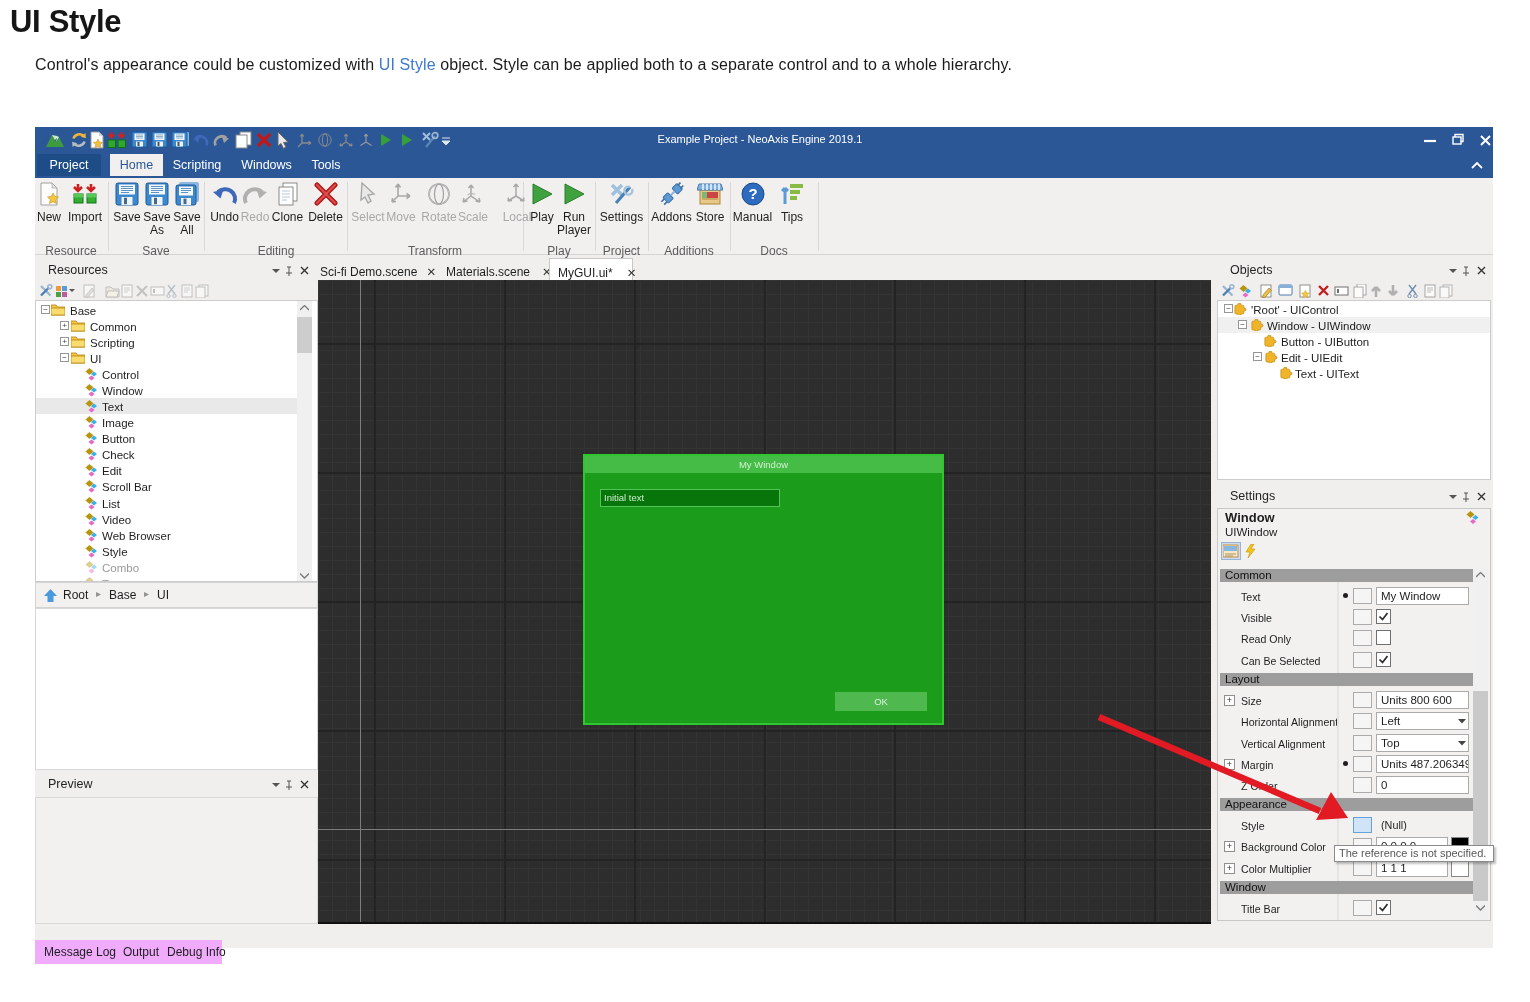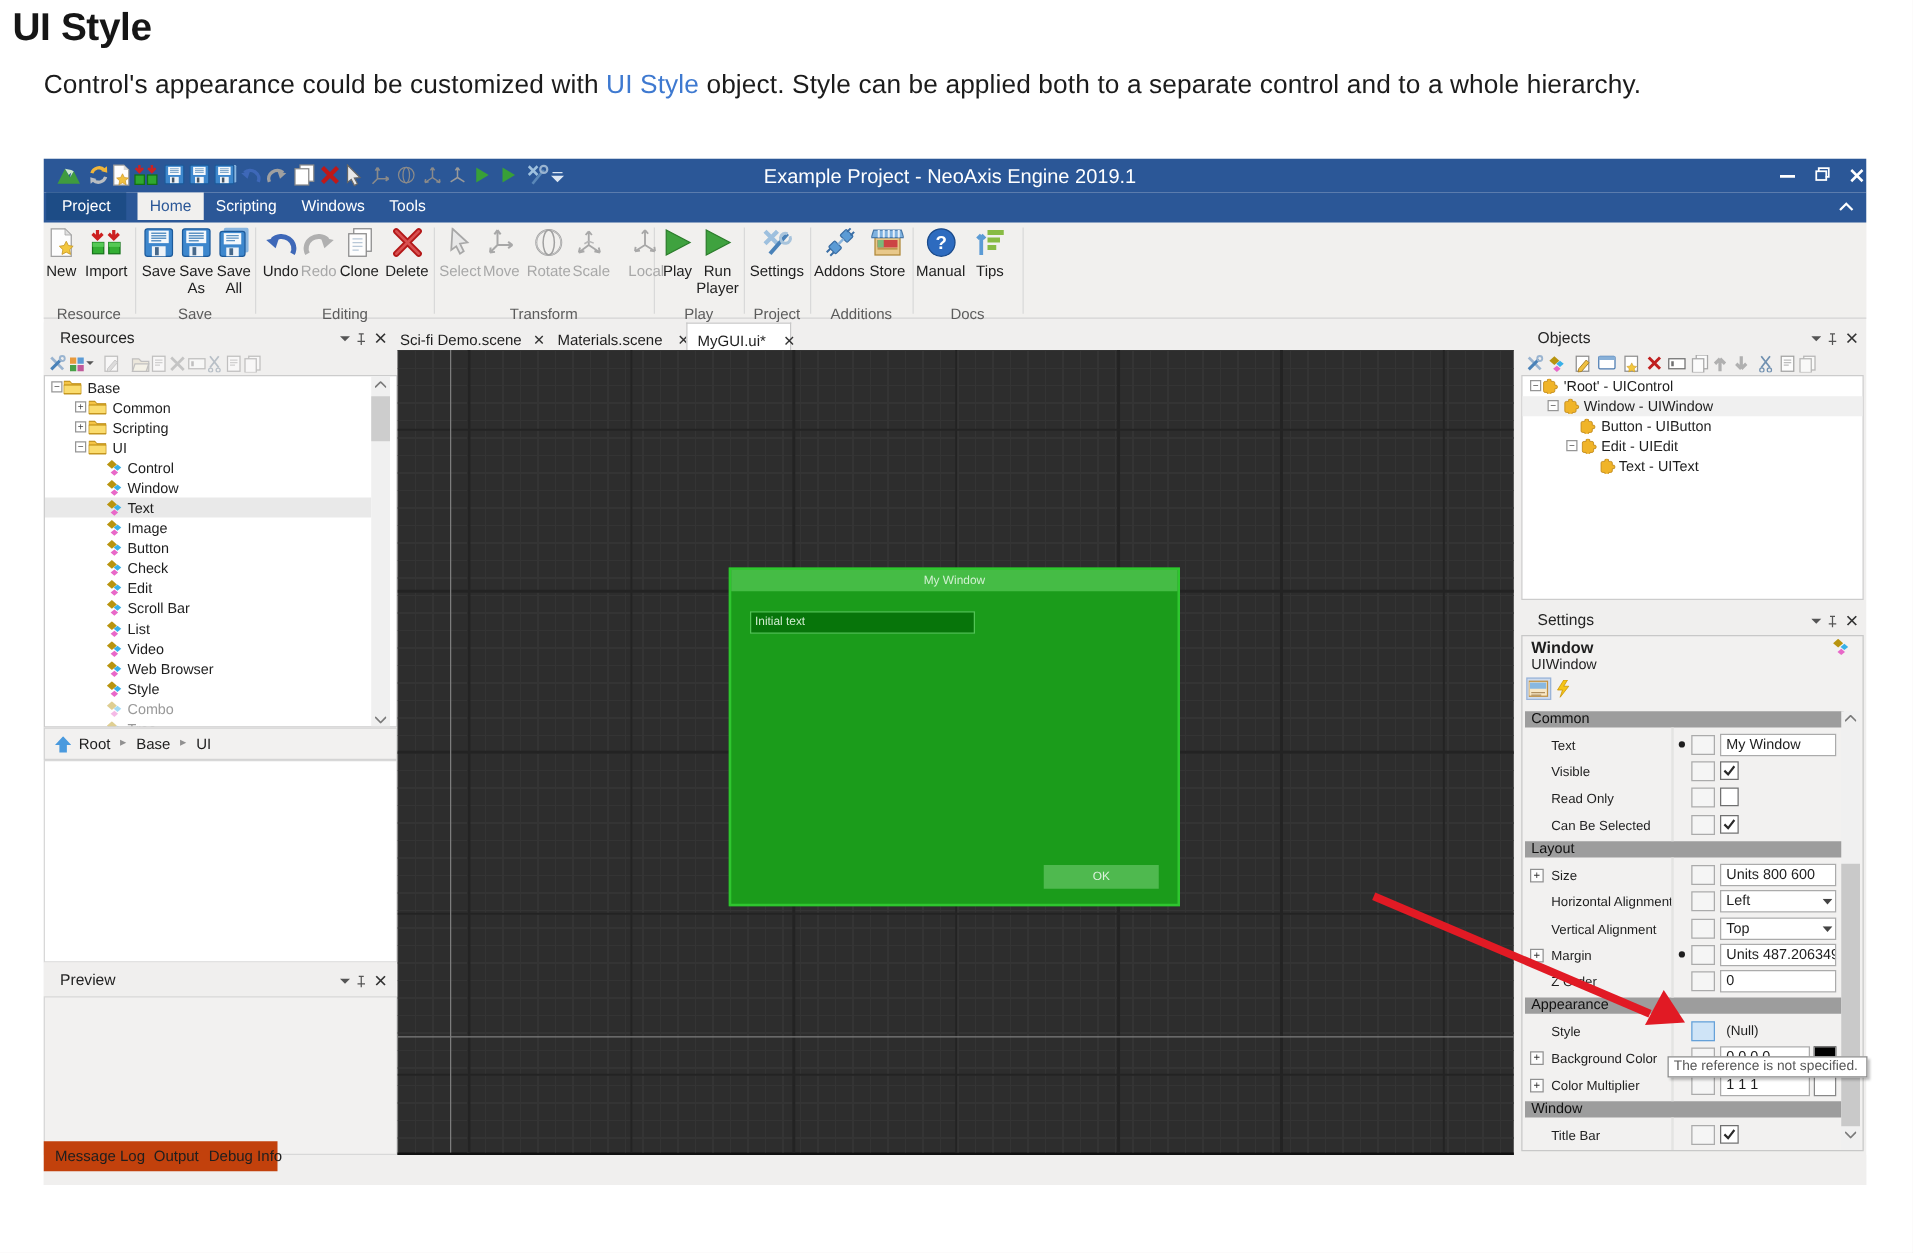--- a/index.html
+++ b/index.html
@@ -1,27 +1,27 @@
 <!DOCTYPE html>
 <html><head>
 <meta charset="utf-8">
 <style>
   * { margin:0; padding:0; box-sizing:border-box; }
   html,body { background:#fff; }
   body { font-family:"Liberation Sans", sans-serif; width:1530px; height:1002px; position:relative; overflow:hidden; }
   .page { position:absolute; left:0; top:0; width:1530px; height:1002px; }
   h1 { position:absolute; left:10px; top:4px; font-size:31px; font-weight:700; color:#161616; letter-spacing:-0.3px; }
-  .para { position:absolute; font-size:21px; color:#1b1b1b; white-space:nowrap; letter-spacing:0.1px; }
+  .para { position:absolute; font-size:16px; color:#1b1b1b; white-space:nowrap; letter-spacing:0.1px; }
   .para a { color:#3e79d0; text-decoration:none; }
   
   .shot { position:absolute; left:35px; top:127px; width:1458px; height:821px; background:#f0efee; font-size:12px; color:#1e1e1e; }
   .abs { position:absolute; }
   
   .tbar { position:absolute; left:0; top:0; width:1458px; height:27px; background:#2b5797; }
-  .ttext { position:absolute; top:6px; left:0; width:1450px; text-align:center; color:#fff; font-size:16px; }
+  .ttext { position:absolute; top:6px; left:0; width:1450px; text-align:center; color:#fff; font-size:11px; }
   
   .mrow { position:absolute; left:0; top:27px; width:1458px; height:22px; background:#2b5797; }
   .mtab { position:absolute; top:0; height:22px; line-height:22px; text-align:center; color:#fff; font-size:12.5px; }
   
   .ribbon { position:absolute; left:0; top:49px; width:1458px; height:79px; background:#f1f0ee; border-bottom:1px solid #d4d4d4; }
   .rsep { position:absolute; top:4px; bottom:3px; width:1px; background:#d9d9d9; }
   .rlabel { position:absolute; font-size:12px; color:#5c5c5c; text-align:center; top:66px; }
   .rbtn { position:absolute; top:4px; text-align:center; font-size:12px; color:#1e1e1e; line-height:13px; }
   .rbtn svg { display:block; margin:0 auto 5px auto; }
   .gray { color:#a8a8a8; }
@@ -522,21 +522,21 @@
     <div class="phead" style="left:0; top:643px; width:283px; height:27px;padding-left:32px;">
       <span class="t" style="top:7px;">Preview</span>
       <svg class="abs" style="left:237px; top:10px;" width="40" height="10">
           <path d="M0 3 l4 4 4 -4 Z" fill="#555"></path>
           <path d="M17 1 v6 M14 7 h6 M17 7 v3 M15 1 h4" stroke="#555" fill="none"></path>
           <path d="M29 1 l7 7 M36 1 l-7 7" stroke="#333" stroke-width="1.4"></path>
         </svg>
     </div>
     <div class="abs" style="left:0; top:670px; width:283px; height:127px; background:#f2f1f0; border:1px solid #d8d8d8;"></div>
 
-    <div class="abs" style="left:0; top:786px; width:187px; height:24px; background:#c2410c; z-index:3;">
+    <div class="abs" style="left:0; top:813px; width:187px; height:24px; background:#f0abfc; z-index:3;">
       <span class="abs" style="left:9px; top:5px; font-size:12px; white-space:nowrap;">Message Log</span>
       <span class="abs" style="left:88px; top:5px; font-size:12px; white-space:nowrap;">Output</span>
       <span class="abs" style="left:132px; top:5px; font-size:12px; white-space:nowrap;">Debug Info</span>
     </div>
 
     <div class="tabrow">
       <div class="dtab" style="left:2px;">Sci-fi Demo.scene<span style="margin-left:9px; font-size:11.5px; color:#333;">✕</span></div>
       <div class="dtab" style="left:128px;">Materials.scene<span style="margin-left:12px; font-size:11.5px; color:#333;">✕</span></div>
       <div class="dtab" style="left:231px; width:84px; background:#fff; border:1px solid #c8c8c8; border-bottom:none; padding-left:8px;">MyGUI.ui*<span style="margin-left:14px; font-size:11.5px; color:#333;">✕</span></div>
     </div>

